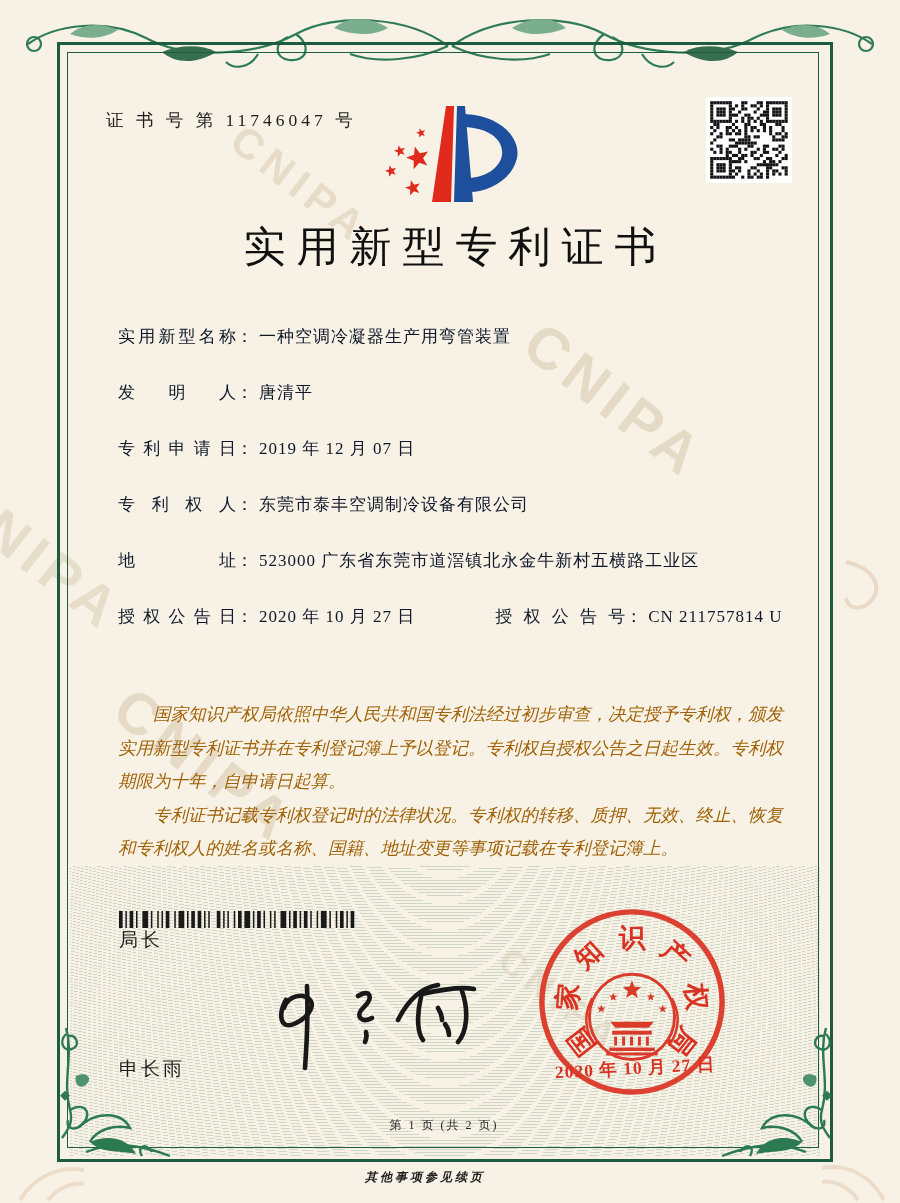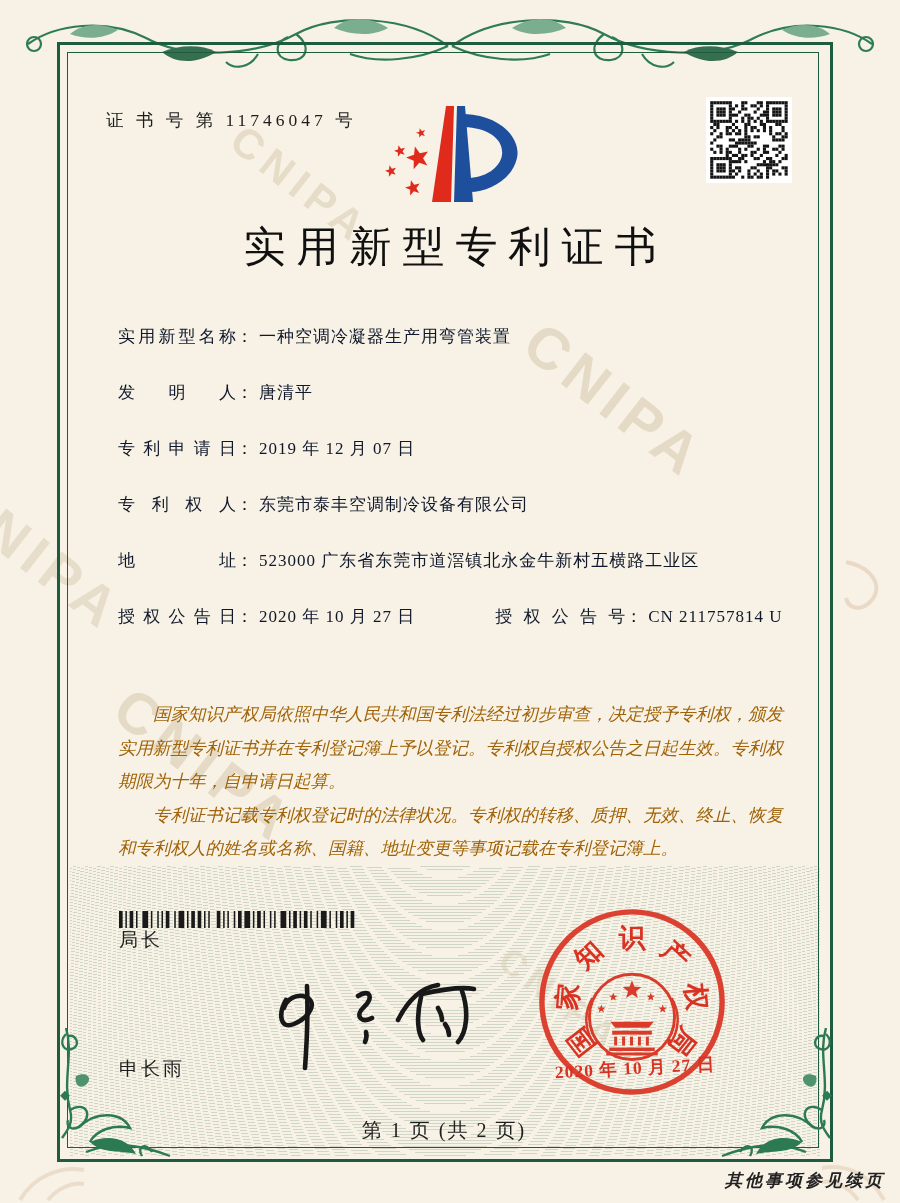--- a/index.html
+++ b/index.html
@@ -54,23 +54,23 @@
   }
   .paras p{ margin:0; text-indent:2em; }
   .director{ position:absolute; left:119px; font-family:"Liberation Sans", sans-serif;
     font-size:19px; letter-spacing:3px; color:#1e1e1e; }
   .seal-date{
     position:absolute; left:545px; top:1056px; width:180px; text-align:center;
     color:var(--red,#d93222); font-size:17.5px; letter-spacing:1px; transform:rotate(-3deg);
     font-weight:bold;
   }
   .page-info{ position:absolute; left:0; top:1117px; width:888px; text-align:center;
-    font-size:20px; letter-spacing:2px; color:#1f1f1f; }
-  .cont-note{ position:absolute; left:0; top:1169px; width:850px; text-align:right;
-    font-size:17px; letter-spacing:3px; color:#222; font-style:italic; font-weight:bold;margin-left:35px; }
+    font-size:12px; letter-spacing:2px; color:#1f1f1f; }
+  .cont-note{ position:absolute; left:0; top:1169px; width:850px; text-align:center;
+    font-size:12px; letter-spacing:3px; color:#222; font-style:italic; font-weight:bold; }
   svg{ display:block; }
   .abs{ position:absolute; }
 </style>
 </head>
 <body>
 
 <div class="page" style="--green: #1d5c41; --red: #d93222;">
 
   <div class="texture"></div>
 

